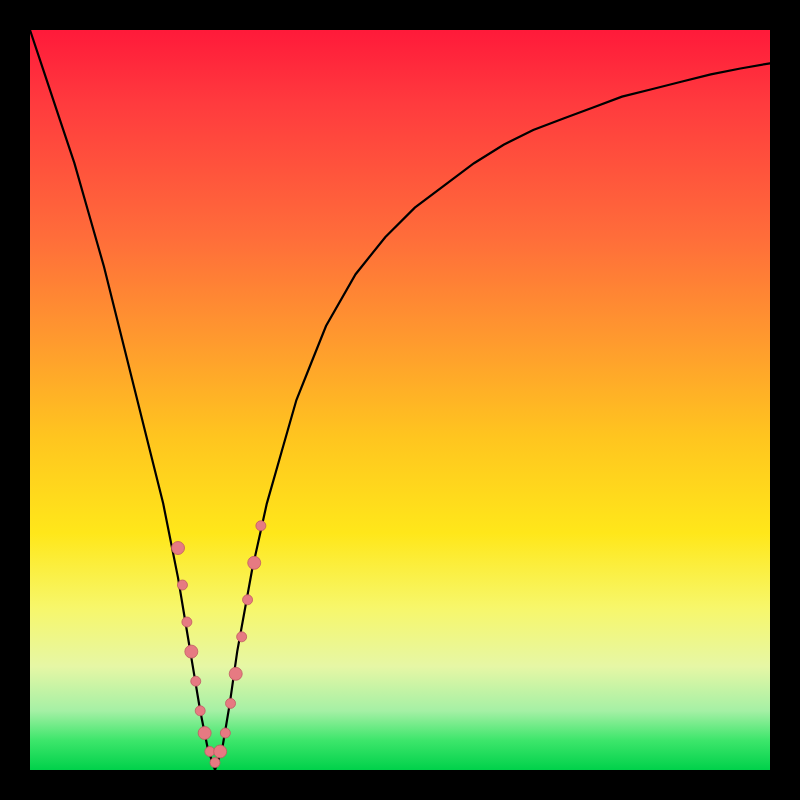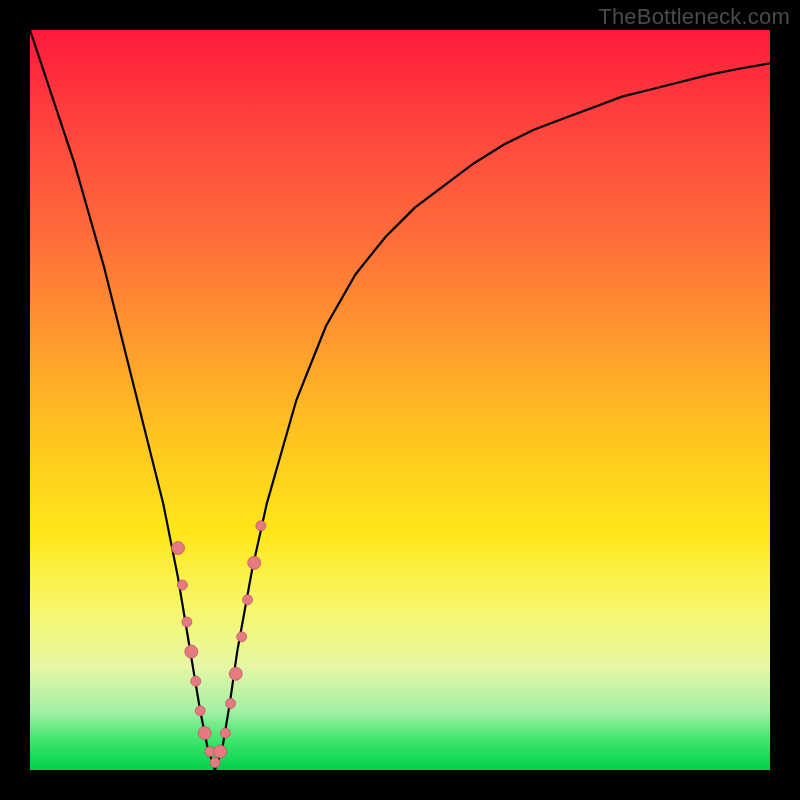--- a/index.html
+++ b/index.html
@@ -92,14 +92,13 @@
           <circle cx="195.36" cy="703.00" r="5.0" class="marker"></circle>
           <circle cx="200.54" cy="673.40" r="5.0" class="marker"></circle>
           <circle cx="205.72" cy="643.80" r="6.5" class="marker"></circle>
           <circle cx="211.64" cy="606.80" r="5.0" class="marker"></circle>
           <circle cx="217.56" cy="569.80" r="5.0" class="marker"></circle>
           <circle cx="224.22" cy="532.80" r="6.5" class="marker"></circle>
           <circle cx="230.88" cy="495.80" r="5.0" class="marker"></circle>
         </g>
     </svg>
   </div>
-  <div class="watermark">TheBottleneck.com</div>
 </div>
 
 </body></html>

